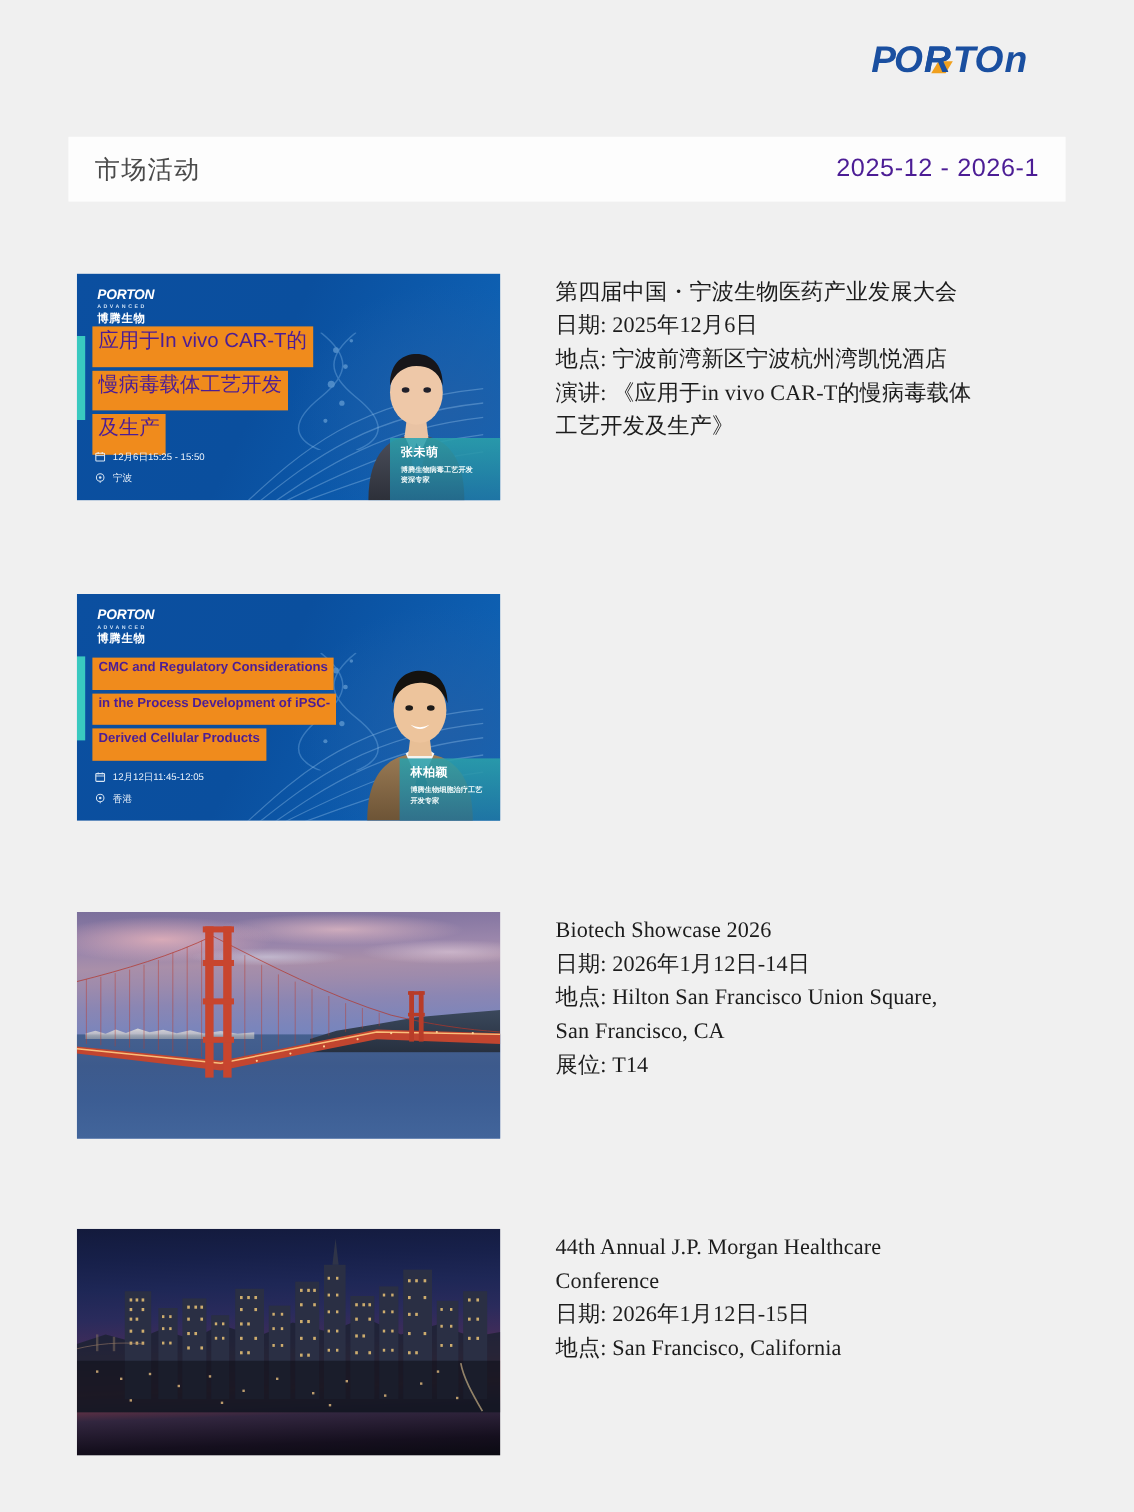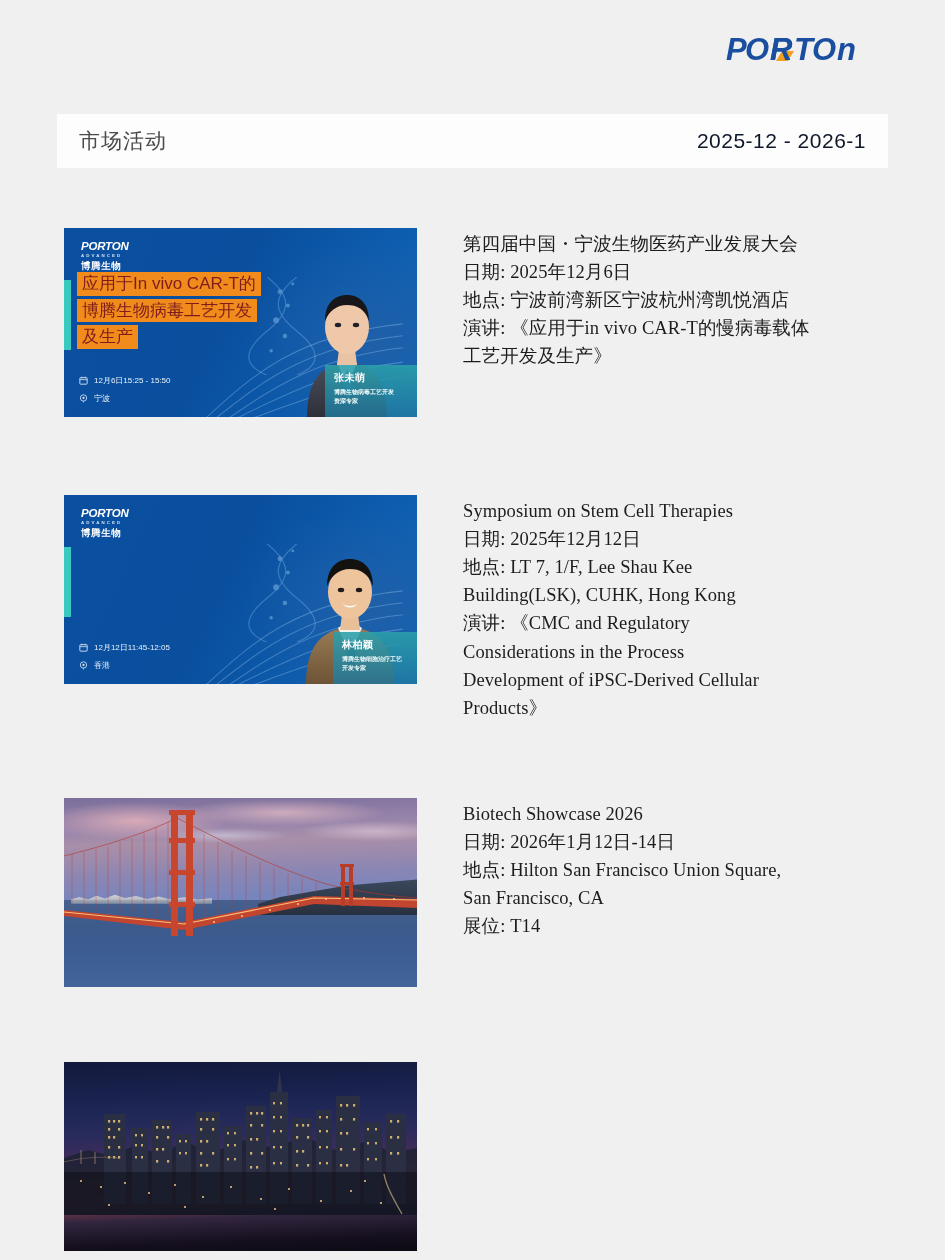--- a/index.html
+++ b/index.html
@@ -43,21 +43,21 @@
     padding: 0 22px 0 22px;
   }
   .header-title {
     font-size: 21px;
     color: #4a4a4a;
     letter-spacing: 1px;
     font-weight: 400;
   }
   .header-range {
     font-size: 21px;
-    color: #0f172a;
+    color: #4c1d95;
     letter-spacing: 0.5px;
     font-weight: 400;
   }
 
   
   .events {
     position: absolute;
     left: 64px;
     top: 228px;
     width: 824px;
@@ -136,22 +136,22 @@
     left: 13px;
     display: flex;
     flex-direction: column;
     align-items: flex-start;
     gap: 3px;
   }
   .banner-title.t1 { top: 44px; }
   .banner-title.t2 { top: 53px; }
   .banner-title span {
     background: #f08b1c;
-    color: #7f1d1d;
-    padding: 2px 5px 2px 5px;
+    color: #4c1d95;
+    padding: 2px 5px 12px 5px;
     line-height: 1.15;
     white-space: nowrap;
   }
   .banner-title.t1 span { font-size: 17px; font-weight: 400; }
   .banner-title.t2 span { font-size: 11px; font-weight: 600; }
 
   .banner-meta {
     position: absolute;
     left: 15px; bottom: 14px;
     color: #eaf2fb;
@@ -329,21 +329,21 @@
           <path d="M46 98 L56 120 L66 98 L60 94 L52 94 Z" fill="#f2f2f0"></path>
           <path d="M56 104 L62 118 L58 140 L52 120 Z" fill="#3f5f8a"></path>
           <path d="M48 84 L64 84 L66 100 L46 100 Z" fill="#e9c3a4"></path>
           <ellipse cx="56" cy="62" rx="22" ry="27" fill="#eec8a8"></ellipse>
           <path d="M34 56 C34 36 46 30 56 30 C68 30 78 38 78 56 C74 44 66 40 56 40 C46 40 38 46 34 56 Z" fill="#17161a"></path>
           <ellipse cx="47" cy="60" rx="3.2" ry="2.2" fill="#20202a"></ellipse>
           <ellipse cx="65" cy="60" rx="3.2" ry="2.2" fill="#20202a"></ellipse>
         </svg>
         <div class="banner-title t1">
           <span>应用于In vivo CAR-T的</span>
-          <span>博腾生物病毒工艺开发</span>
+          <span>慢病毒载体工艺开发</span>
           <span>及生产</span>
         </div>
         <div class="banner-meta">
           <div class="meta-line">
             <svg class="meta-ico" viewBox="0 0 16 16">
               <rect x="1.5" y="3" width="13" height="11.5" rx="1.2" fill="none" stroke="#eaf2fb" stroke-width="1.6"></rect>
               <line x1="1.5" y1="6.5" x2="14.5" y2="6.5" stroke="#eaf2fb" stroke-width="1.4"></line>
               <line x1="5" y1="1.2" x2="5" y2="4" stroke="#eaf2fb" stroke-width="1.6"></line>
               <line x1="11" y1="1.2" x2="11" y2="4" stroke="#eaf2fb" stroke-width="1.6"></line>
             </svg>
@@ -416,20 +416,25 @@
           <path d="M12 152 C12 110 32 96 56 96 C80 96 100 110 100 152 Z" fill="url(#suit2)"></path>
           <path d="M44 96 L56 122 L68 96 L62 92 L50 92 Z" fill="#f4f4f2"></path>
           <path d="M56 106 L62 120 L58 142 L52 122 Z" fill="#3e4a39"></path>
           <path d="M48 82 L64 82 L66 98 L46 98 Z" fill="#e8bf96"></path>
           <ellipse cx="56" cy="60" rx="22" ry="27" fill="#edc49c"></ellipse>
           <path d="M33 54 C33 33 46 27 56 27 C69 27 79 36 79 54 C74 41 66 37 56 37 C45 37 37 44 33 54 Z" fill="#14120f"></path>
           <ellipse cx="47" cy="58" rx="3.2" ry="2.2" fill="#1d1a18"></ellipse>
           <ellipse cx="65" cy="58" rx="3.2" ry="2.2" fill="#1d1a18"></ellipse>
           <path d="M48 72 Q56 79 64 72 Q56 76 48 72 Z" fill="#ffffff"></path>
         </svg>
+        <div class="banner-title t2">
+          <span>CMC and Regulatory Considerations</span>
+          <span>in the Process Development of iPSC-</span>
+          <span>Derived Cellular Products</span>
+        </div>
         <div class="banner-meta">
           <div class="meta-line">
             <svg class="meta-ico" viewBox="0 0 16 16">
               <rect x="1.5" y="3" width="13" height="11.5" rx="1.2" fill="none" stroke="#eaf2fb" stroke-width="1.6"></rect>
               <line x1="1.5" y1="6.5" x2="14.5" y2="6.5" stroke="#eaf2fb" stroke-width="1.4"></line>
               <line x1="5" y1="1.2" x2="5" y2="4" stroke="#eaf2fb" stroke-width="1.6"></line>
               <line x1="11" y1="1.2" x2="11" y2="4" stroke="#eaf2fb" stroke-width="1.6"></line>
             </svg>
             <span>12月12日11:45-12:05</span>
           </div>
@@ -441,30 +446,20 @@
             </svg>
             <span>香港</span>
           </div>
         </div>
         <div class="speaker-card s2">
           <div class="sp-name">林柏颖</div>
           <div class="sp-role" style="white-space:pre-line">博腾生物细胞治疗工艺
 开发专家</div>
         </div>
       </div>
-    </div>
-    <div class="event-text">
-      <div class="line">Symposium on Stem Cell Therapies
-日期: 2025年12月12日
-地点: LT 7, 1/F, Lee Shau Kee
-Building(LSK), CUHK, Hong Kong
-演讲: 《CMC and Regulatory
-Considerations in the Process
-Development of iPSC-Derived Cellular
-Products》</div>
     </div>
   </div>
 
   <div class="event-row e3" style="margin-bottom:75px">
     <div class="thumb">
       <div class="photo">
         <div class="bridge-sky"></div>
         <div class="bridge-clouds"></div>
         <div class="bridge-water"></div>
         <div class="bridge-hills"></div>
@@ -687,15 +682,21 @@
           </g>
           <path d="M320 112 C322 124 330 138 338 152" stroke="#f6d79c" stroke-width="1.4" fill="none" opacity="0.55"></path>
           <path d="M0 100 C16 96 36 94 56 96" stroke="#b08a6e" stroke-width="0.8" fill="none" opacity="0.5"></path>
           <g fill="#8f7a63" opacity="0.45">
             <rect x="16" y="88" width="2" height="14"></rect>
               <rect x="30" y="90" width="2" height="12"></rect>
           </g>
         </svg>
       </div>
     </div>
+    <div class="event-text">
+      <div class="line">44th Annual J.P. Morgan Healthcare
+Conference
+日期: 2026年1月12日-15日
+地点: San Francisco, California</div>
+    </div>
   </div>
 
 </div>
 
 </body></html>

